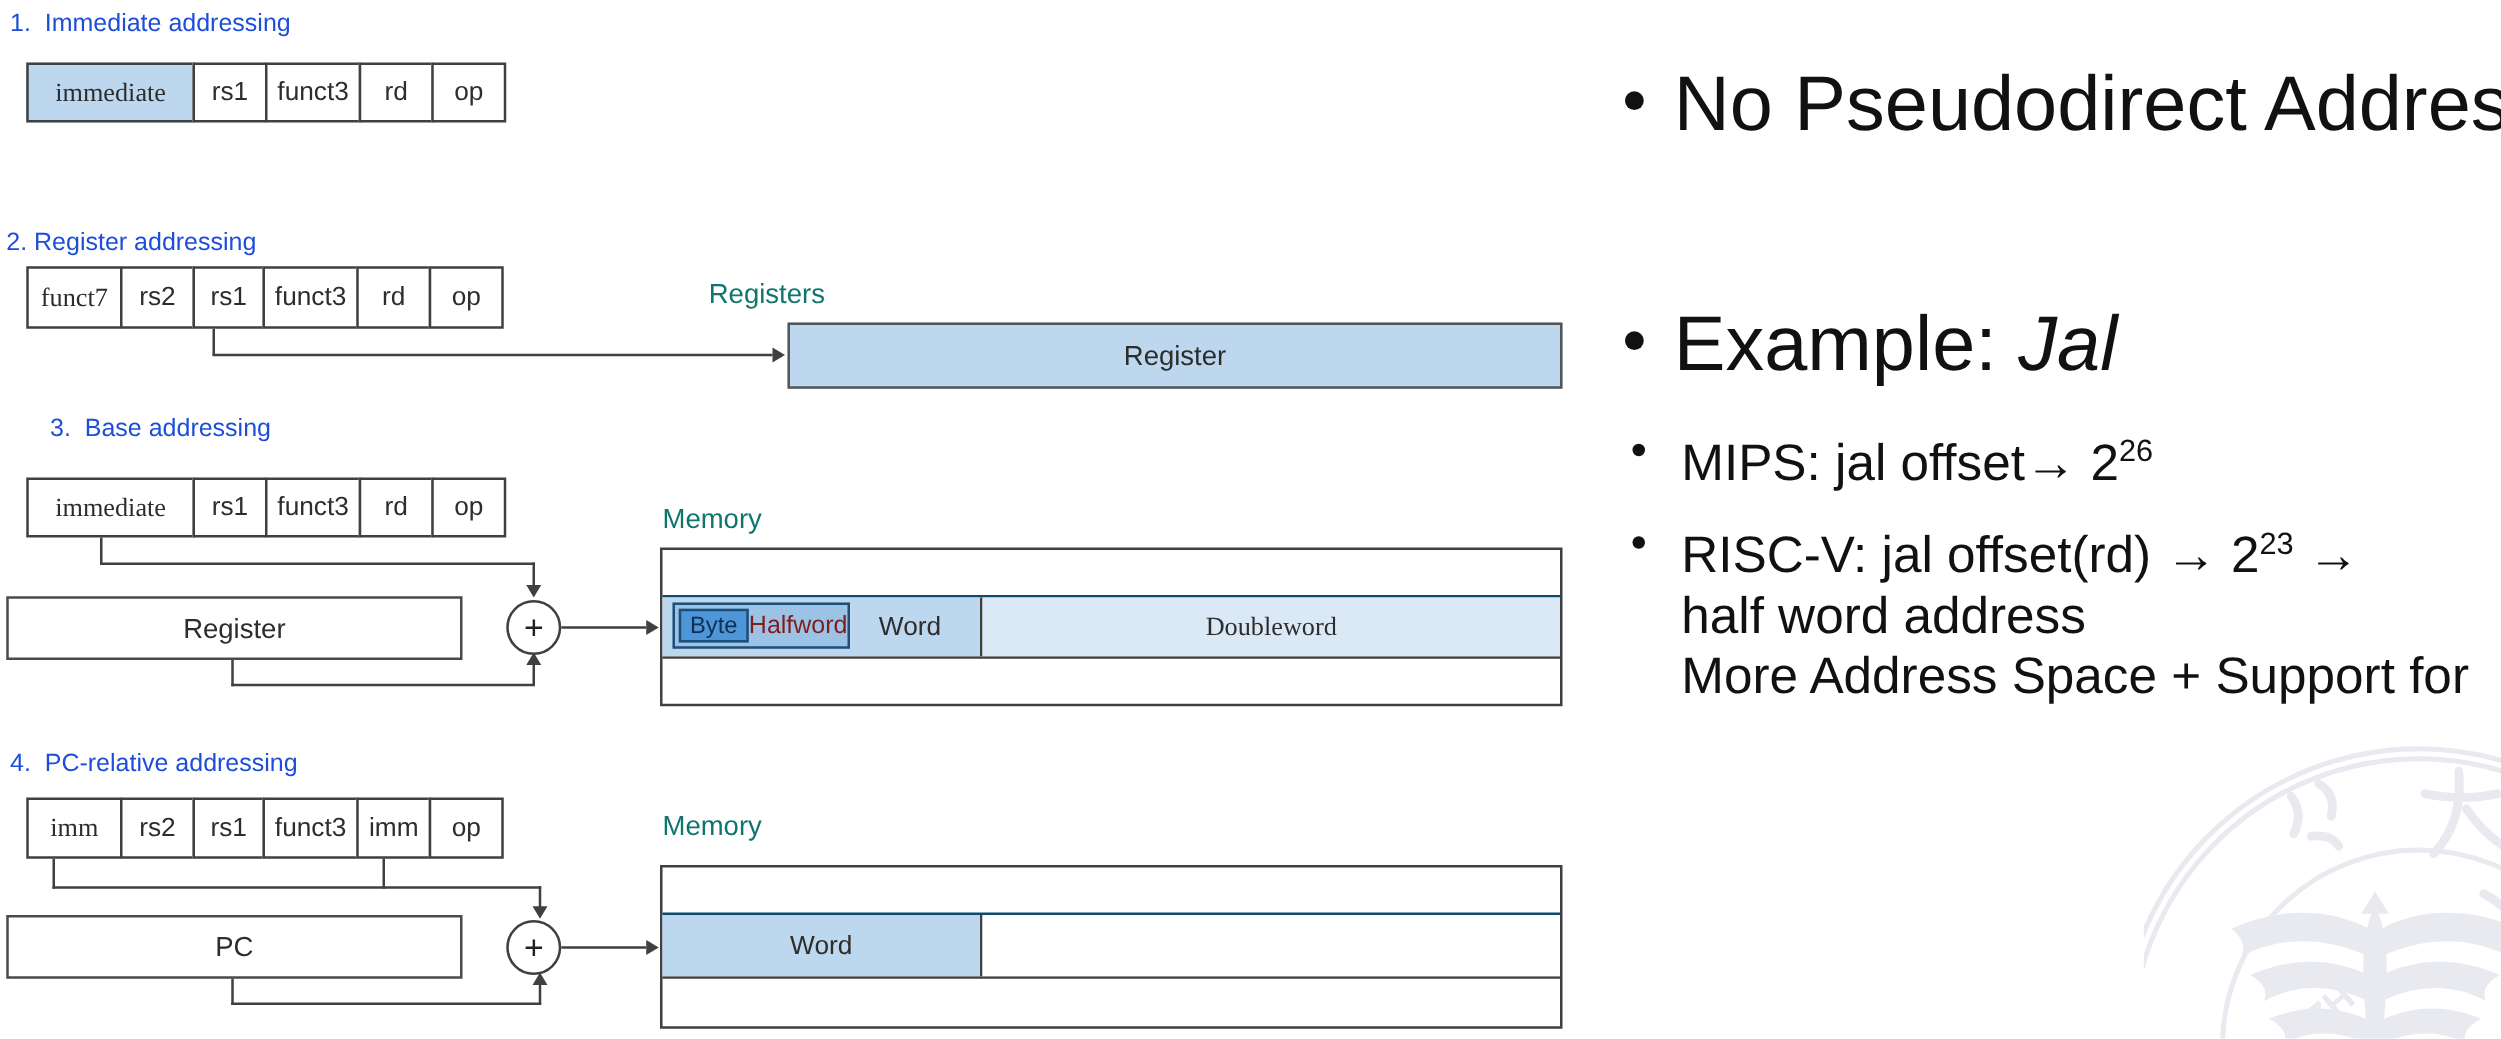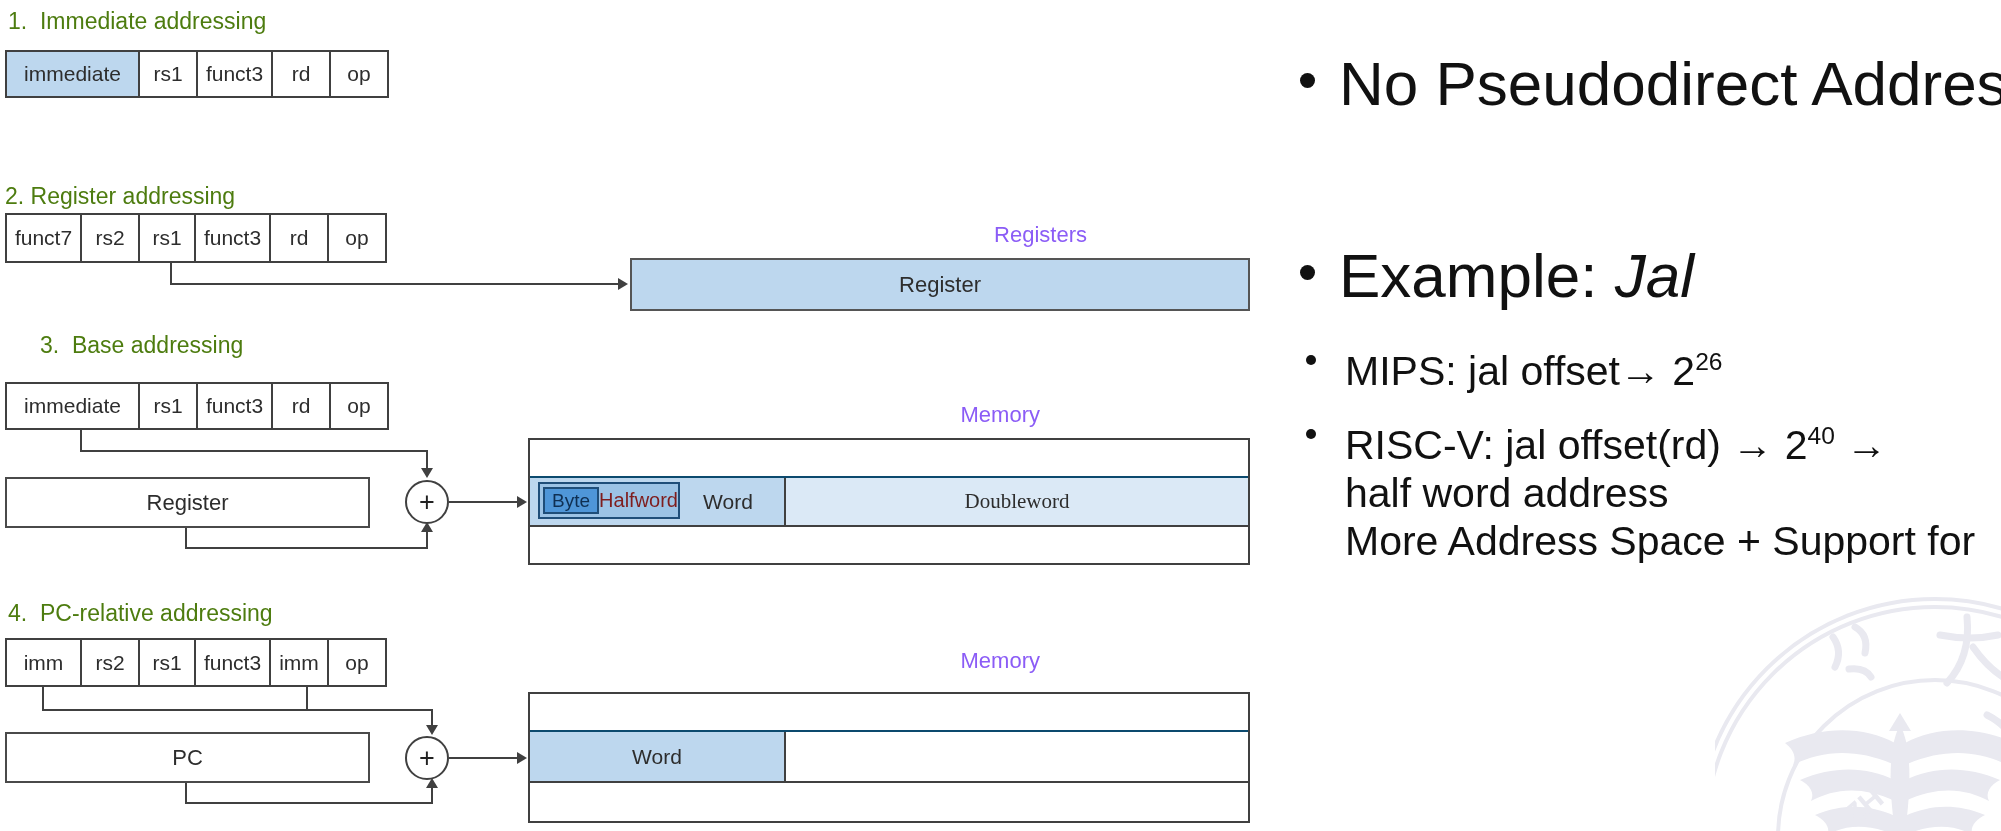--- a/index.html
+++ b/index.html
@@ -1,47 +1,47 @@
 <!DOCTYPE html>
 <html><head>
 <meta charset="utf-8">
 <style>
   html,body{margin:0;padding:0;background:#fff;}
   #slide{
     position:relative; width:2001px; height:831px; background:#ffffff;
     overflow:hidden; font-family:"Liberation Sans", sans-serif; color:#2d2d2d;
   }
-  .dtitle{position:absolute; font-size:23px; color:#4d7c0f; white-space:pre;text-align:right;}
+  .dtitle{position:absolute; font-size:20px; color:#1d4ed8; white-space:pre;text-align:right;}
   .fields{position:absolute; display:flex;}
   .fbox{
     box-sizing:border-box; border:2px solid #404040; background:#fff;
     display:flex; align-items:center; justify-content:center;
     font-size:21px; color:#2d2d2d; margin-left:-2px; white-space:nowrap;
   }
-  .fbox:first-child{margin-left:0;}
+  .fbox:first-child{margin-left:16px;font-family:Liberation Serif, serif;}
   .hl{background:#bdd7ee;}
   .w135{width:135px}.w77{width:77px}.w60{width:60px}.w58{width:58px}
   .h48{height:48px}.h50{height:50px}.h49{height:49px}
 
   .hline{position:absolute; height:2px; background:#404040;}
   .vline{position:absolute; width:2px; background:#404040;}
   .arr-r{position:absolute; width:0; height:0; border-top:6px solid transparent;
          border-bottom:6px solid transparent; border-left:10px solid #404040;}
   .arr-d{position:absolute; width:0; height:0; border-left:6px solid transparent;
          border-right:6px solid transparent; border-top:10px solid #404040;}
   .arr-u{position:absolute; width:0; height:0; border-left:6px solid transparent;
          border-right:6px solid transparent; border-bottom:10px solid #404040;}
 
   .bigbox{position:absolute; box-sizing:border-box; border:2px solid #4a4a4a; background:#fff;
           display:flex; align-items:center; justify-content:center; font-size:22px;}
   .bluebar{background:#bdd7ee; border-color:#555;}
   .adder{position:absolute; box-sizing:border-box; width:44px; height:44px; background:#fff;
          border:2px solid #404040; border-radius:50%; display:flex; align-items:center;
          justify-content:center; font-size:27px; color:#222;}
-  .floatlabel{position:absolute; font-size:22px; color:#8b5cf6; text-align:right;}
+  .floatlabel{position:absolute; font-size:22px; color:#0f766e; text-align:left;}
 
   .mem{position:absolute; box-sizing:border-box; border:2px solid #404040; background:#fff;}
   .memmid{position:absolute; left:0; right:0; box-sizing:border-box;
           border-top:2px solid #0c4a6e; border-bottom:2px solid #404040; display:flex;}
   .seg{position:relative; box-sizing:border-box; display:flex; align-items:center; justify-content:center;
        font-size:21px; color:#2d2d2d;}
   .hwbox{position:absolute; left:8px; top:4px; width:142px; height:37px; box-sizing:border-box;
          background:#9cc3e5; border:2px solid #1f4e79; display:flex; align-items:center;}
   .bytebox{margin-left:3px; width:60px; height:27px; box-sizing:border-box; background:#4f96d8;
            border:2px solid #1f4e79; display:flex; align-items:center; justify-content:center;
@@ -166,21 +166,21 @@
   </div>
 
   <div class="bullet" style="left:1306px; top:338px; width:690px;">
     <span class="dot-sm"></span>
     <span class="t-sm"><span>MIPS: jal offset→ 2</span><sup>26</sup></span>
   </div>
 
   <div class="bullet" style="left:1306px; top:412px; width:690px;">
     <span class="dot-sm"></span>
     <span class="t-sm">
-      <span style="display:block;"><span>RISC-V: jal offset(rd) → 2</span><sup>40</sup><span> →</span></span>
+      <span style="display:block;"><span>RISC-V: jal offset(rd) → 2</span><sup>23</sup><span> →</span></span>
       <span style="display:block;">half word address</span>
       <span style="display:block;">More Address Space + Support for</span>
     </span>
   </div>
 
   <svg style="position:absolute; left:1715px; top:575px;" width="440" height="440" viewBox="0 0 440 440">
     <g fill="none" stroke="#e9e9f0" stroke-width="4">
       <circle cx="220" cy="262" r="238"></circle>
       <circle cx="220" cy="262" r="230"></circle>
       <circle cx="220" cy="262" r="157"></circle>

